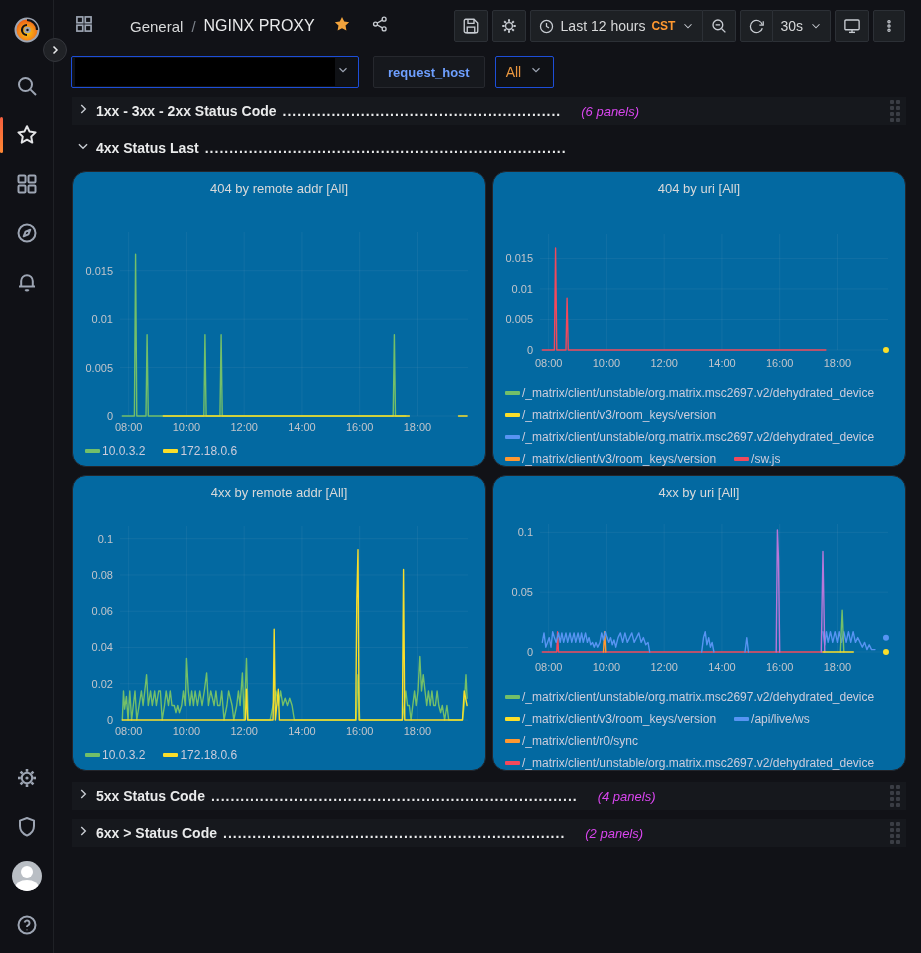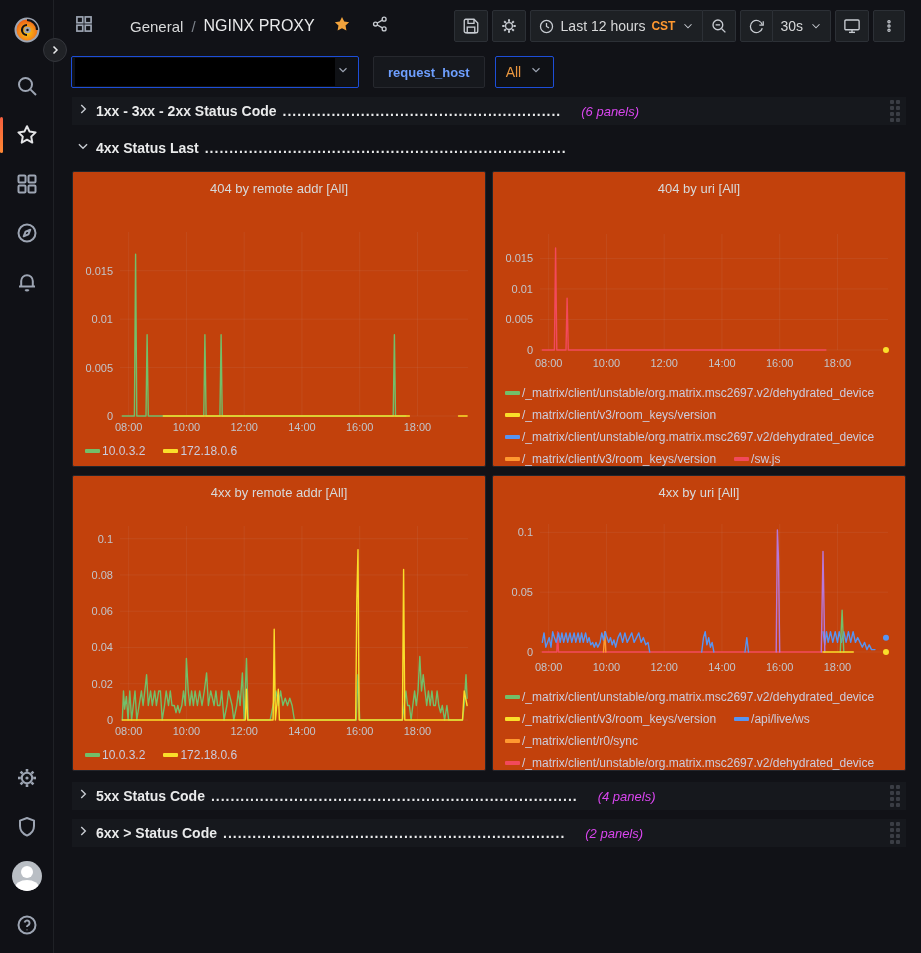--- a/index.html
+++ b/index.html
@@ -56,21 +56,21 @@
   .row-header { height:28px; display:flex; align-items:center; gap:6px; padding:0 6px 0 4px; margin-bottom:9px; cursor:pointer; }
   .row-header.collapsed { background:#16181D; }
   .row-chev svg { stroke:#C7CBD1; fill:none; stroke-width:2.4; }
   .row-title { font-size:14px; font-weight:700; color:#E9EAEB; white-space:nowrap; }
   .row-dots { font-size:14px; font-weight:700; color:#E9EAEB; letter-spacing:1px; overflow:hidden; white-space:nowrap; }
   .row-count { font-size:13px; font-style:italic; color:#d946ef; margin-left:14px; white-space:nowrap; }
   .row-drag { margin-left:auto; display:grid; grid-template-columns:repeat(2,4px); grid-template-rows:repeat(4,4px); gap:2px; cursor:grab; }
   .row-drag i { background:#3A3D44; border-radius:1px; }
 
   .panel-grid { display:grid; grid-template-columns:414px 414px; grid-column-gap:6px; grid-row-gap:8px; margin-bottom:11px; }
-  .panel { width:414px; height:296px; background:#c2410c; border:1px solid #23252B; border-radius:2px; overflow:hidden; }
+  .panel { width:414px; height:296px; background:#0369a1; border:1px solid #23252B; border-radius:14px; overflow:hidden; }
   .panel-title { height:30px; line-height:30px; text-align:center; font-size:13px; font-weight:500; color:#D8D9DA; cursor:pointer; margin-top:2px; }
   .chart { display:block; margin:0 7px; }
   .legend { padding:2px 12px 0; display:flex; flex-wrap:wrap; column-gap:18px; overflow:hidden; }
   .legend.tall { height:86px; margin-top:6px; align-content:flex-start; }
   .legend-item { display:inline-flex; align-items:center; gap:2px; height:22px; max-width:100%; min-width:0; cursor:pointer;text-align:right; }
   .swatch { flex:0 0 15px; width:15px; height:4px; border-radius:1px; }
   .legend-label { font-size:12px; color:#CCCCDC; white-space:nowrap; overflow:hidden; min-width:0; }
 </style>
 </head>
 <body>

